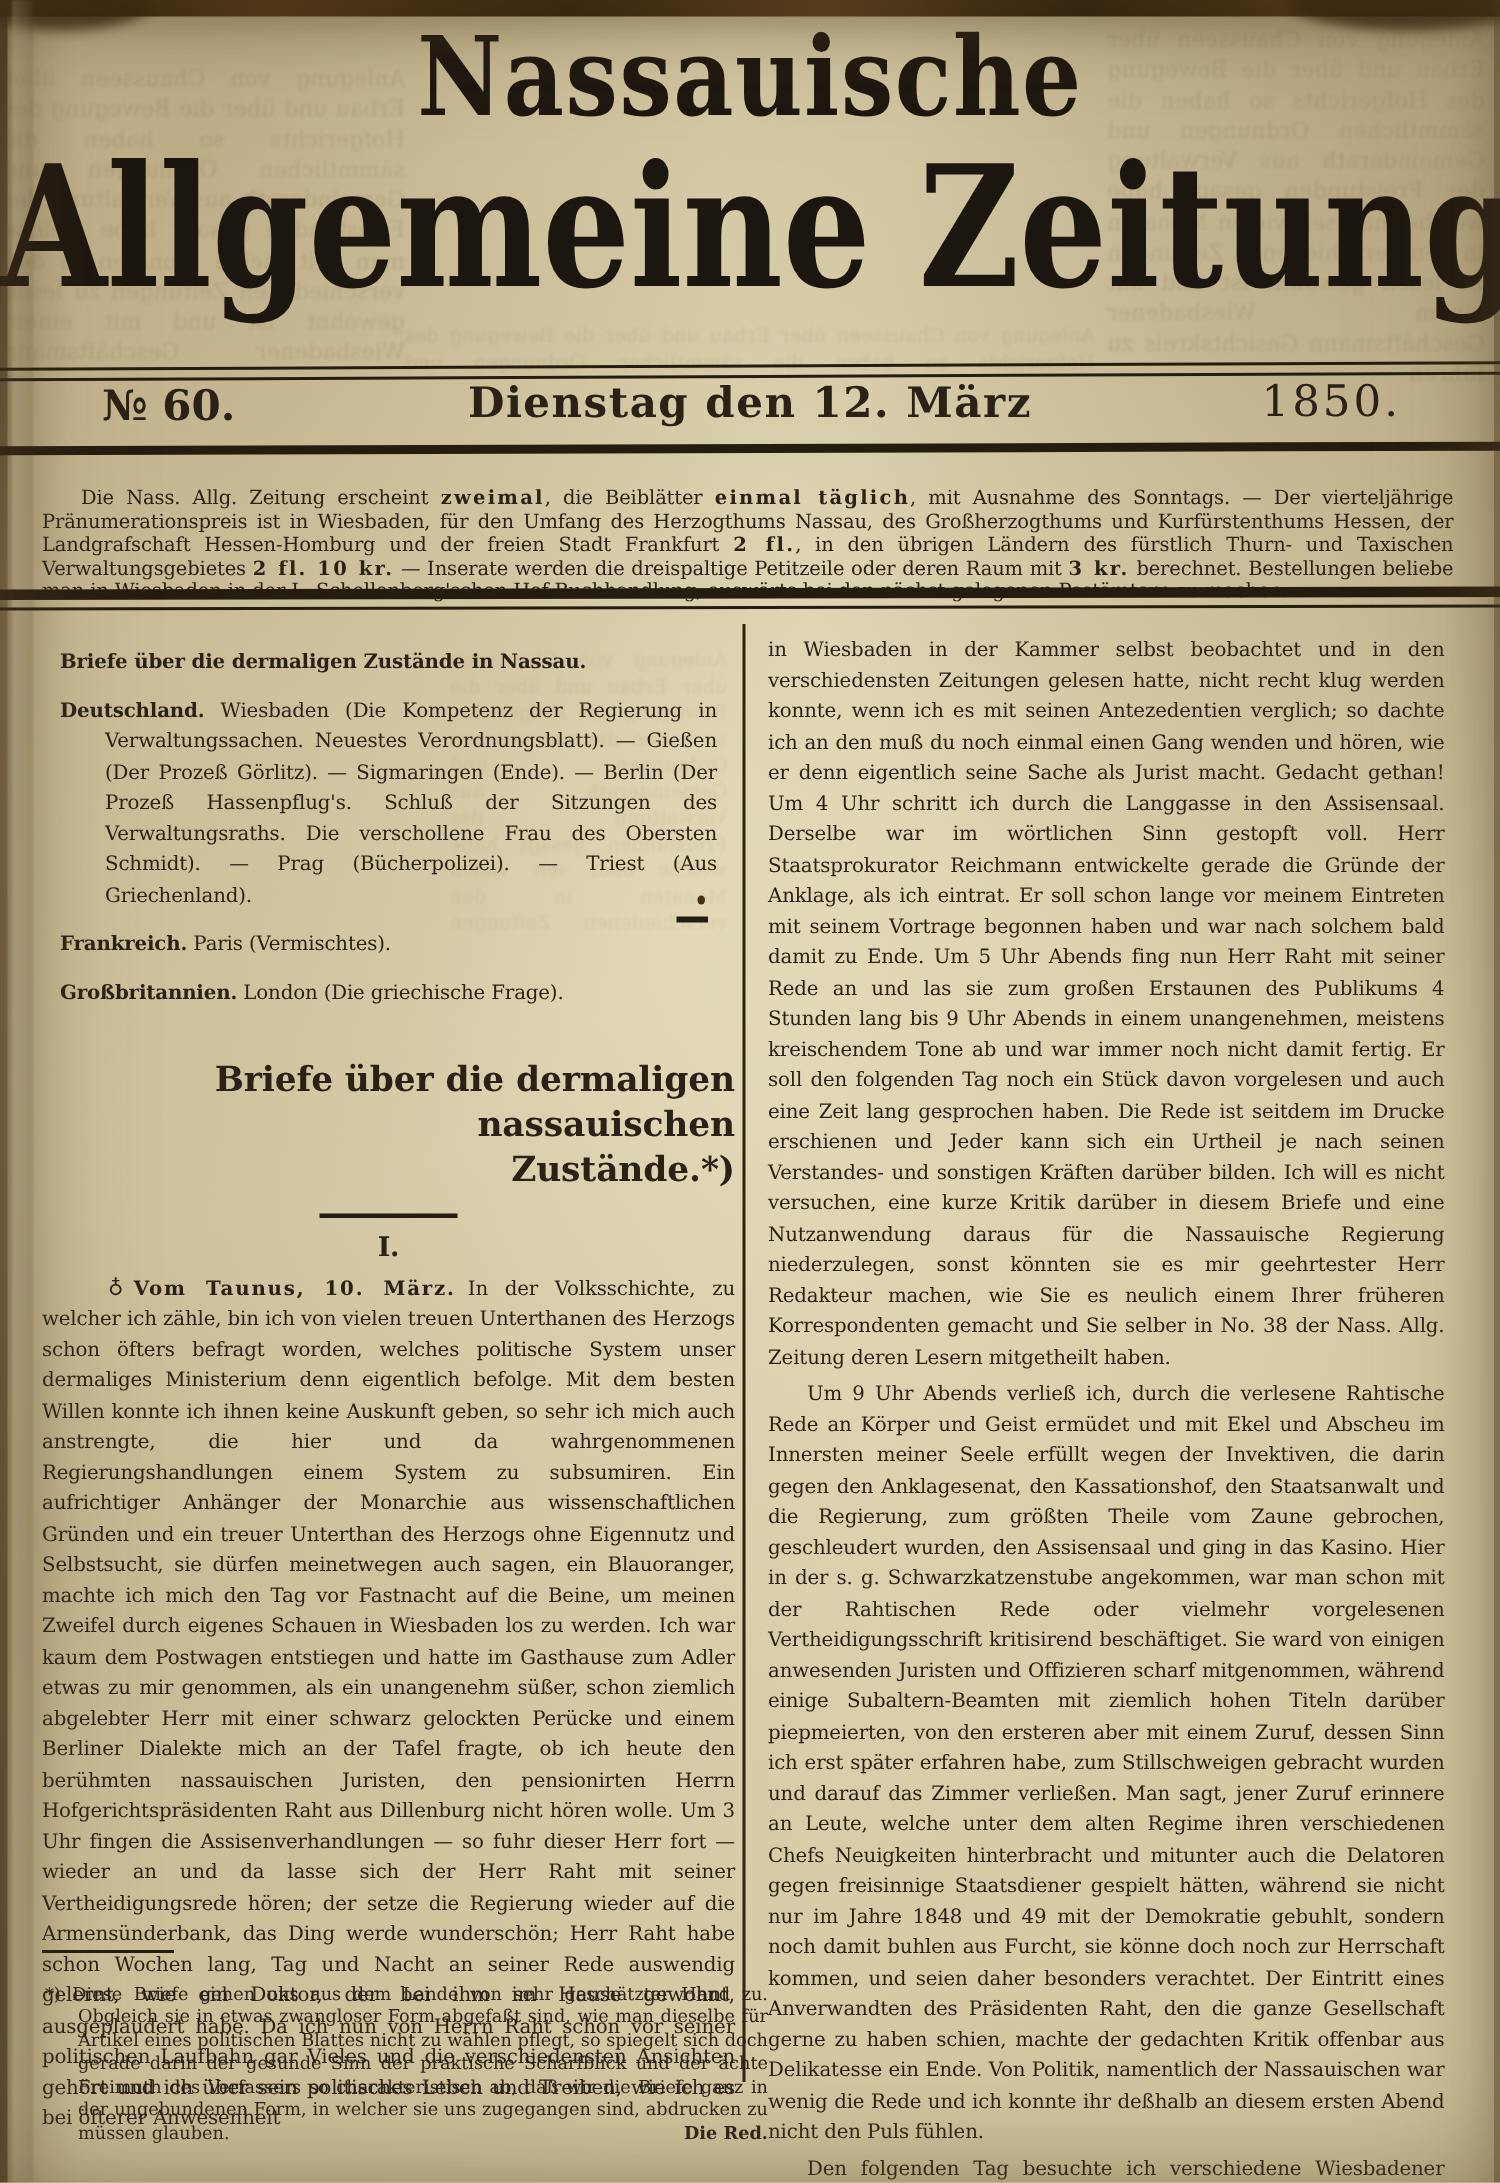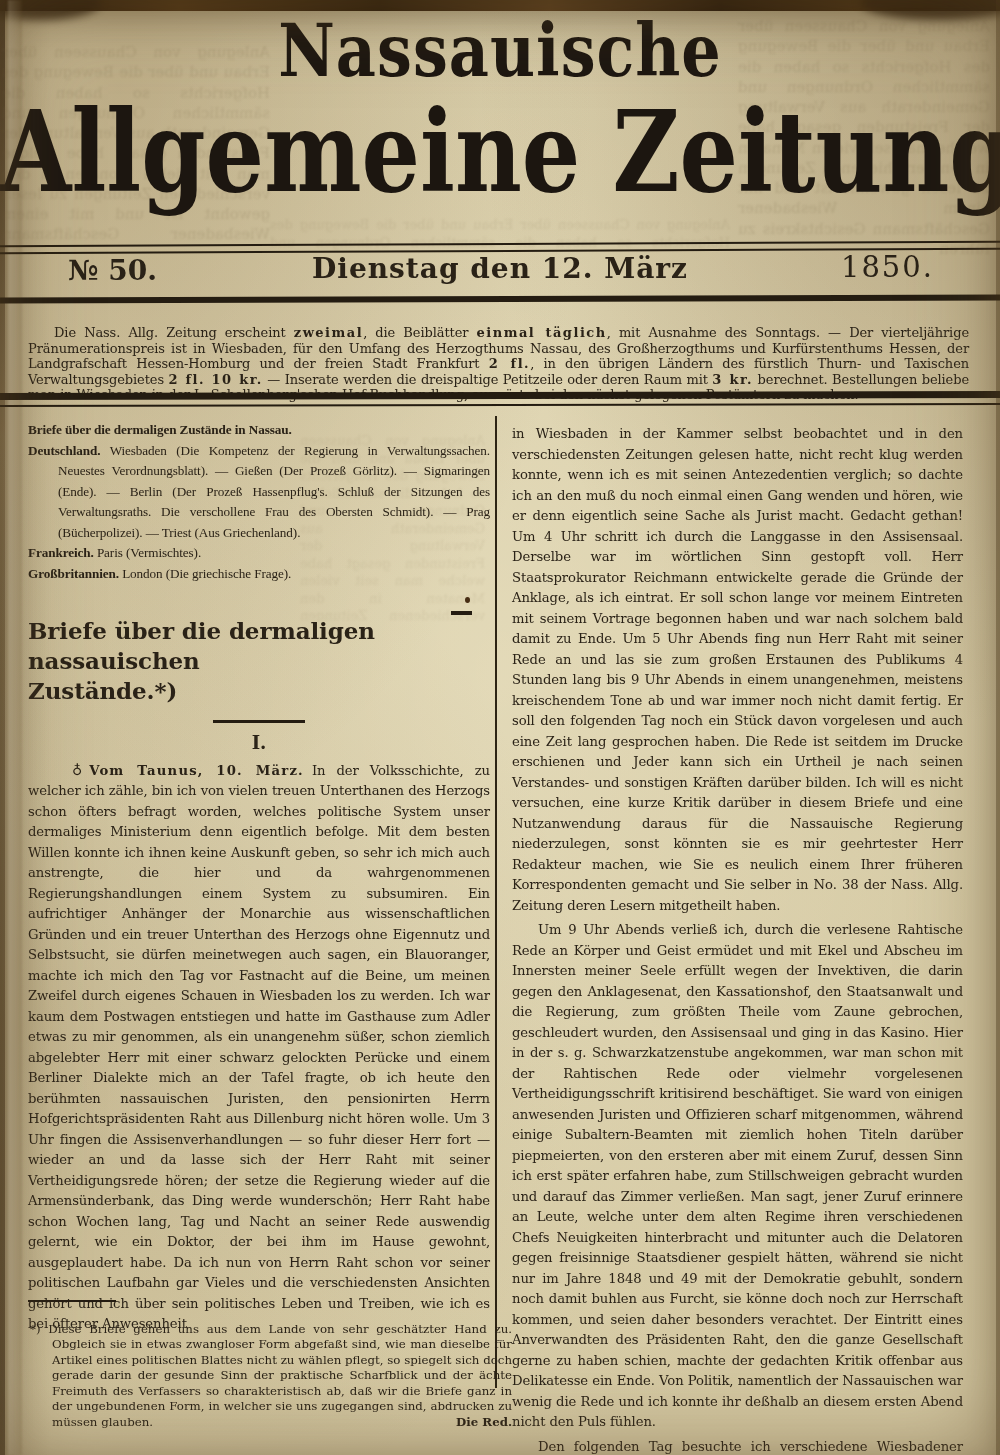--- a/index.html
+++ b/index.html
@@ -53,24 +53,24 @@
     text-align:justify;text-indent:26px;letter-spacing:-0.1px;}
   .imprint b{font-weight:bold;letter-spacing:1.5px;}
   
   .divider{position:absolute;left:495px;top:416px;width:2px;height:972px;background:#2d2414;}
   .col{position:absolute;top:420px;text-align:justify;}
   .col-left{left:28px;width:462px;}
   .col-right{left:508px;width:459px;}
   .body-text{font-size:13.2px;line-height:20.5px;letter-spacing:-0.1px;hyphens:auto;}
   
   .ov-title{text-align:center;font-size:20px;font-weight:bold;letter-spacing:.45em;margin:2px 0 10px 0;}
-  .ov-item{padding-left:30px;text-indent:-30px;margin:0;font-family:Liberation Serif, serif;}
+  .ov-item{padding-left:30px;text-indent:-30px;margin:12px;}
   .ov-item .lead{font-weight:bold;}
   
-  .art-head{margin-top:32px;text-align:left;font-size:23px;font-weight:bold;line-height:30px;}
+  .art-head{margin-top:32px;text-align:right;font-size:23px;font-weight:bold;line-height:30px;}
   .head-rule{width:92px;height:3px;background:#241c11;margin:14px auto 10px auto;}
   .sec-num{text-align:center;font-weight:bold;font-size:18px;margin:4px 0 6px 0;}
   .motto{text-align:right;font-size:13px;padding-right:6px;margin:0 0 6px 0;letter-spacing:.2px;}
   .article-p{margin:0;text-indent:44px;}
   .corr-mark{font-family:"DejaVu Sans",sans-serif;font-size:14px;margin-right:7px;}
   .date-lead{font-weight:bold;letter-spacing:1.2px;margin-right:8px;}
   
   .fn-rule{position:absolute;left:28px;top:1300px;width:88px;height:2px;background:#241c11;}
   .footnote{position:absolute;left:30px;top:1310px;width:460px;font-size:11.8px;line-height:15.5px;
     text-align:justify;padding-left:22px;text-indent:-22px;}
@@ -95,21 +95,21 @@
 <div class="bleed" style="left:738px;top:16px;width:252px;height:290px;font-size:15px;">Anlegung von Chausseen über Erbau und über die Bewegung des Hofgerichts so haben die sämmtlichen Ordnungen und Gemeinderath aus Verwaltung der Freistunden gesagt habe welche man seit vielen Monaten in den verschiedenen Zeitungen zu lesen gewohnt ist und mit einem Wiesbadener Geschäftsmann Gesichtskreis zu führen</div>
 <div class="bleed" style="left:270px;top:216px;width:460px;height:34px;font-size:13px;opacity:.15;">Anlegung von Chausseen über Erbau und über die Bewegung des Hofgerichts so haben die sämmtlichen Ordnungen und Gemeinderath aus Verwaltung der Freistunden gesagt habe welche man seit vielen Monaten in den verschiedenen Zeitungen zu lesen gewohnt ist und mit einem Wiesbadener Geschäftsmann Gesichtskreis zu führen</div>
 <div class="bleed" style="left:300px;top:432px;width:185px;height:190px;font-size:13px;opacity:.12;">Anlegung von Chausseen über Erbau und über die Bewegung des Hofgerichts so haben die sämmtlichen Ordnungen und Gemeinderath aus Verwaltung der Freistunden gesagt habe welche man seit vielen Monaten in den verschiedenen Zeitungen zu lesen gewohnt ist und mit einem Wiesbadener Geschäftsmann Gesichtskreis zu führen</div>
 
 <div class="masthead1">Nassauische</div>
 <div class="masthead2">Allgemeine Zeitung.</div>
 
 <div class="rule r-thin1"></div>
 <div class="rule r-thin2"></div>
 
-<div class="issue-no">№ 50.</div>
+<div class="issue-no">№ 60.</div>
 <div class="issue-date">Dienstag den 12. März</div>
 <div class="issue-year">1850.</div>
 <div class="rule r-date"></div>
 
 <p class="imprint"><span>Die Nass. Allg. Zeitung erscheint </span><b>zweimal</b><span>, die Beiblätter </span><b>einmal täglich</b><span>, mit Ausnahme des Sonntags. — Der vierteljährige Pränumerationspreis ist in Wiesbaden, für den Umfang des Herzogthums Nassau, des Großherzogthums und Kurfürstenthums Hessen, der Landgrafschaft Hessen-Homburg und der freien Stadt Frankfurt </span><b>2 fl.</b><span>, in den übrigen Ländern des fürstlich Thurn- und Taxischen Verwaltungsgebietes </span><b>2 fl. 10 kr.</b><span> — Inserate werden die dreispaltige Petitzeile oder deren Raum mit </span><b>3 kr.</b><span> berechnet. Bestellungen beliebe man in Wiesbaden in der L. Schellenberg'schen Hof-Buchhandlung, auswärts bei den nächst gelegenen Postämtern zu machen.</span></p>
 
 <div class="rule r-imp1"></div>
 <div class="rule r-imp2"></div>
 
 <div class="divider"></div>

